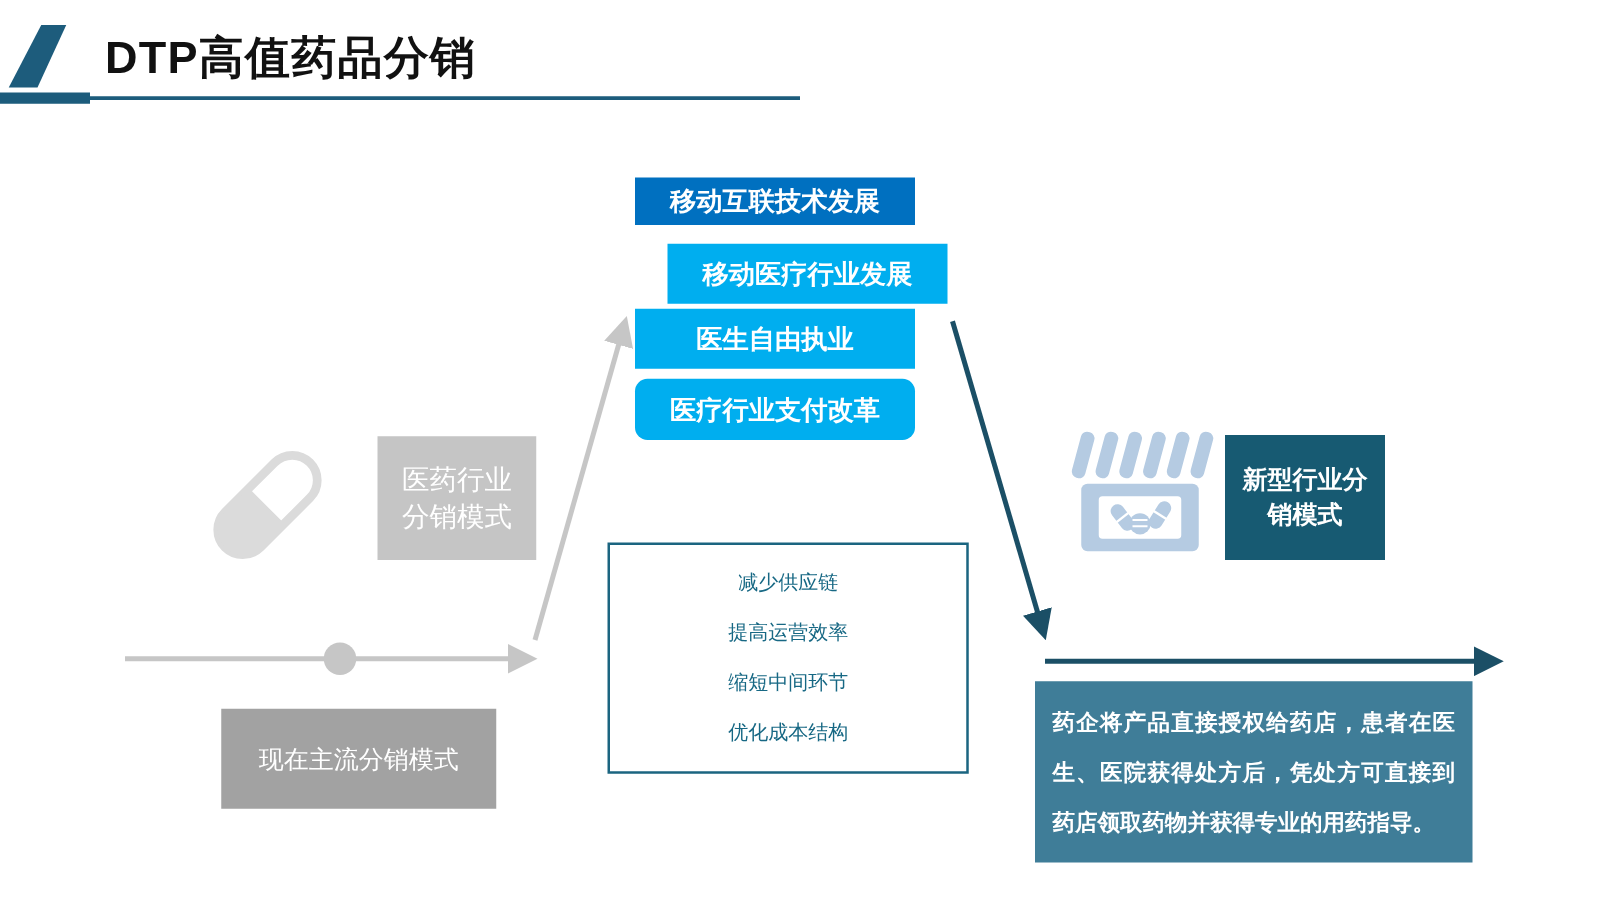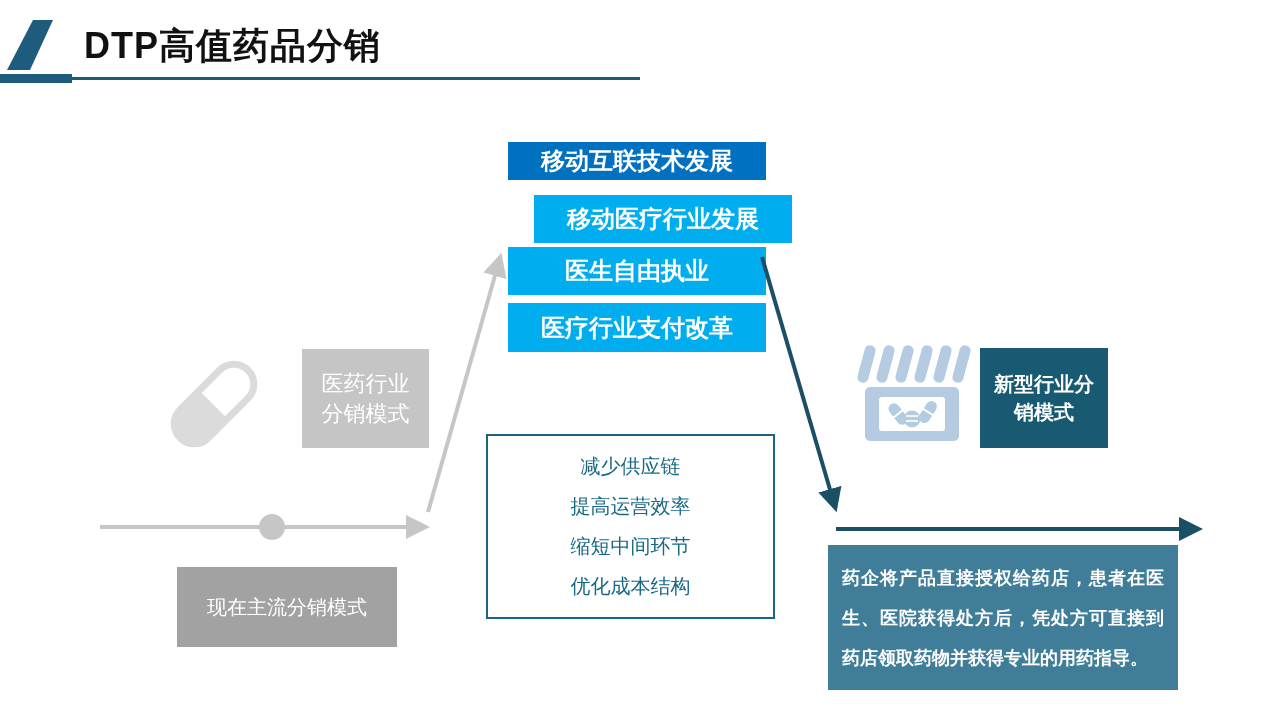--- a/index.html
+++ b/index.html
@@ -10,46 +10,46 @@
   
   .hdr-slash{position:absolute;left:0;top:18px;width:60px;height:56px;}
   .page-title{
     position:absolute;left:84px;top:22px;font-size:36px;font-weight:bold;color:#111;
     letter-spacing:1px;white-space:nowrap;
   }
   .hdr-bar{position:absolute;left:0;top:74px;width:72px;height:9px;background:#1D5C7C;}
   .hdr-line{position:absolute;left:72px;top:77px;width:568px;height:3px;background:#1D5C7C;}
   
   .driver{
-    position:absolute;left:508px;width:258px;color:#fff;font-size:24px;font-weight:bold;
+    position:absolute;left:508px;width:224px;color:#fff;font-size:21px;font-weight:bold;
     display:flex;align-items:center;justify-content:center;white-space:nowrap;
   }
   .driver.d0{top:142px;height:38px;background:#0070C0;}
   .driver.d1{top:195px;height:48px;background:#00AEEF;margin-left:26px;}
   .driver.d2{top:247px;height:48px;background:#00AEEF;}
-  .driver.d3{top:303px;height:49px;background:#00AEEF;}
+  .driver.d3{top:303px;height:49px;background:#00AEEF;border-radius:10px;}
   
   .pill-icon{position:absolute;left:158px;top:348px;width:112px;height:112px;}
   .mode-box{
     position:absolute;left:286px;top:349px;width:127px;height:99px;background:#C5C5C5;
     color:#fff;font-size:22px;line-height:30px;display:flex;flex-direction:column;
     align-items:center;justify-content:center;text-align:center;margin-left:16px;
   }
   .channel-bar{
     position:absolute;left:155px;top:460px;width:262px;height:38px;background:#ACACAC;
     color:#fff;font-size:24px;display:flex;align-items:center;justify-content:center;white-space:nowrap;
   }
   .current-box{
     position:absolute;left:177px;top:567px;width:220px;height:80px;background:#A2A2A2;
     color:#fff;font-size:20px;display:flex;align-items:center;justify-content:center;white-space:nowrap;
   }
   
   .benefits-box{
     position:absolute;left:486px;top:434px;width:289px;height:185px;background:#fff;
-    border:2px solid #1B6580;box-sizing:border-box;color:#176884;font-size:20px;
+    border:2px solid #1B6580;box-sizing:border-box;color:#176884;font-size:16px;
     display:flex;flex-direction:column;align-items:center;justify-content:space-around;
     padding:10px 0;
   }
   .benefits-box div{white-space:nowrap;}
   
   .store-icon{position:absolute;left:853px;top:343px;width:122px;height:102px;}
   .newmode-box{
     position:absolute;left:980px;top:348px;width:128px;height:100px;background:#175A72;
     color:#fff;font-size:20px;font-weight:bold;line-height:28px;display:flex;flex-direction:column;
     align-items:center;justify-content:center;text-align:center;

